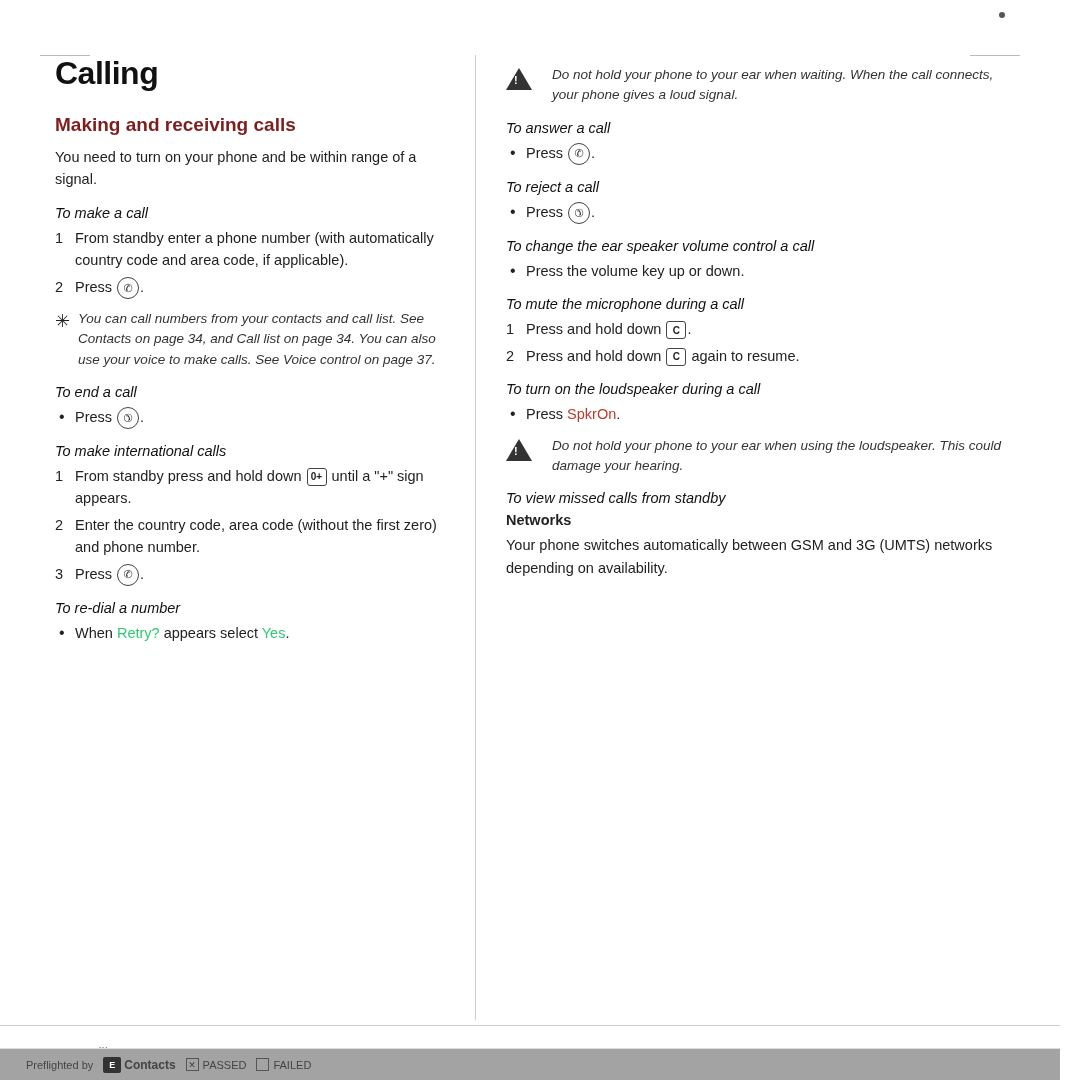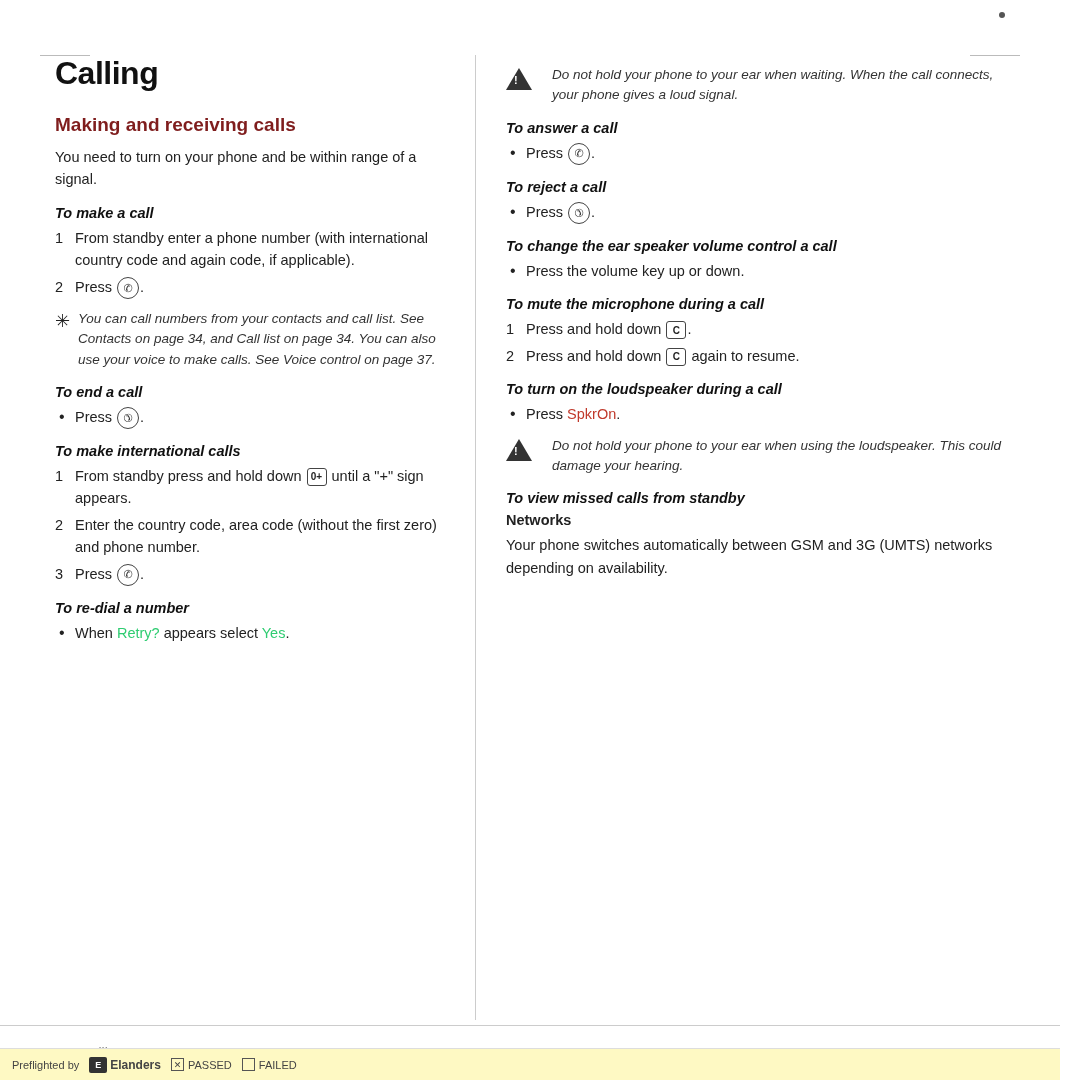--- a/index.html
+++ b/index.html
@@ -73,21 +73,21 @@
 
     .body-text {
       font-size: 14.5px;
       line-height: 1.55;
       color: #222;
       margin-bottom: 14px;
     }
 
     .subsection-title {
       font-style: italic;
-      font-weight: bold;
+      font-weight: normal;
       font-size: 14.5px;
       margin-top: 14px;
       margin-bottom: 6px;
       color: #111;
     }
 
     .ordered-list {
       list-style: none;
       padding: 0;
       margin: 0 0 10px 0;
@@ -250,25 +250,25 @@
       color: #888;
     }
 
     
     .preflight-bar {
       position: absolute;
       bottom: 0;
       left: 0;
       right: 0;
       height: 32px;
-      background: #fef9c3;
+      background: #a3a3a3;
       border-top: 1px solid #ddd;
       display: flex;
       align-items: center;
-      padding: 0 12px;
+      padding: 0 26px;
       gap: 10px;
       font-size: 11px;
       color: #444;
     }
     .preflight-logo {
       font-weight: bold;
       font-size: 12px;
       display: flex;
       align-items: center;
       gap: 3px;
@@ -352,21 +352,21 @@
       <h1 class="page-title">Calling</h1>
 
       <h2 class="section-heading">Making and receiving calls</h2>
 
       <p class="body-text">You need to turn on your phone and be within range of a signal.</p>
 
       <p class="subsection-title">To make a call</p>
       <ol class="ordered-list">
         <li>
           <span class="list-num">1</span>
-          <span>From standby enter a phone number (with international country code and again code, if applicable).</span>
+          <span>From standby enter a phone number (with automatically country code and area code, if applicable).</span>
         </li>
         <li>
           <span class="list-num">2</span>
           <span>Press <span class="phone-btn phone-call-icon">✆</span>.</span>
         </li>
       </ol>
 
       <div class="tip-box">
         <span class="tip-icon">✳</span>
         <span class="tip-text">You can call numbers from your contacts and call list. See Contacts on page 34, and Call list on page 34. You can also use your voice to make calls. See Voice control on page 37.</span>
@@ -469,21 +469,21 @@
 
   <div class="footer-area">
     <span class="footer-page-num">32</span>
     <span class="footer-page-label">Calling</span>
   </div>
 
   <div class="preflight-bar">
     <span>Preflighted by</span>
     <span class="preflight-logo">
       <span class="preflight-logo-icon">E</span>
-      <strong>Elanders</strong>
+      <strong>Contacts</strong>
     </span>
     <div class="preflight-passed">
       <span class="checkbox-checked">✕</span>
       <span>PASSED</span>
     </div>
     <div class="preflight-passed">
       <span class="checkbox-unchecked"></span>
       <span>FAILED</span>
     </div>
   </div>

